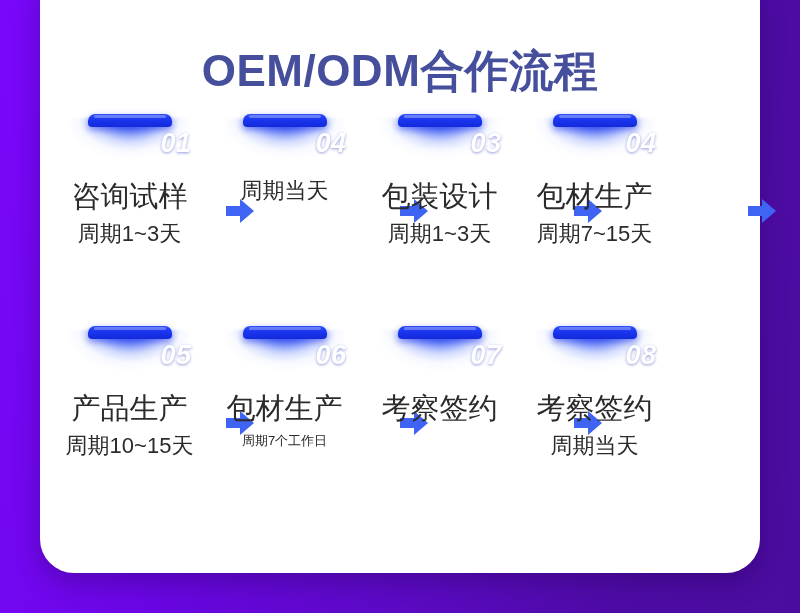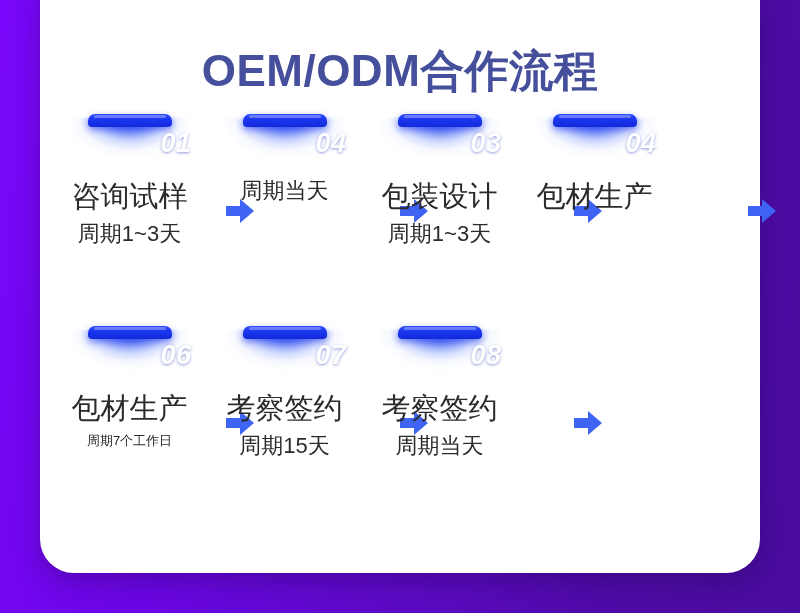--- a/index.html
+++ b/index.html
@@ -142,32 +142,42 @@
           </svg>
       </div>
 
       <div class="step">
         <div class="badge">
           <div class="glow"></div>
           <div class="bar"></div>
           <div class="num">04</div>
         </div>
         <div class="lab">包材生产</div>
+        <div class="sub">周期7~15天</div>
       </div>
 
       <div class="arrow" style="left:694px">
         <svg viewBox="0 0 32 30">
             <path d="M2 10 H16 V3 L30 15 L16 27 V20 H2 Z" fill="#3f63f2"></path>
           </svg>
       </div>
 
     </div>
 
     <div class="row row-2">
 
+      <div class="step">
+        <div class="badge">
+          <div class="glow"></div>
+          <div class="bar"></div>
+          <div class="num">05</div>
+        </div>
+        <div class="lab">产品生产</div>
+        <div class="sub">周期10~15天</div>
+      </div>
 
       <div class="arrow" style="left:172px">
         <svg viewBox="0 0 32 30">
             <path d="M2 10 H16 V3 L30 15 L16 27 V20 H2 Z" fill="#3f63f2"></path>
           </svg>
       </div>
 
       <div class="step">
         <div class="badge">
           <div class="glow"></div>
@@ -184,21 +194,20 @@
           </svg>
       </div>
 
       <div class="step">
         <div class="badge">
           <div class="glow"></div>
           <div class="bar"></div>
           <div class="num">07</div>
         </div>
         <div class="lab">考察签约</div>
-        <div class="sub">周期15天</div>
       </div>
 
       <div class="arrow" style="left:520px">
         <svg viewBox="0 0 32 30">
             <path d="M2 10 H16 V3 L30 15 L16 27 V20 H2 Z" fill="#3f63f2"></path>
           </svg>
       </div>
 
       <div class="step">
         <div class="badge">

